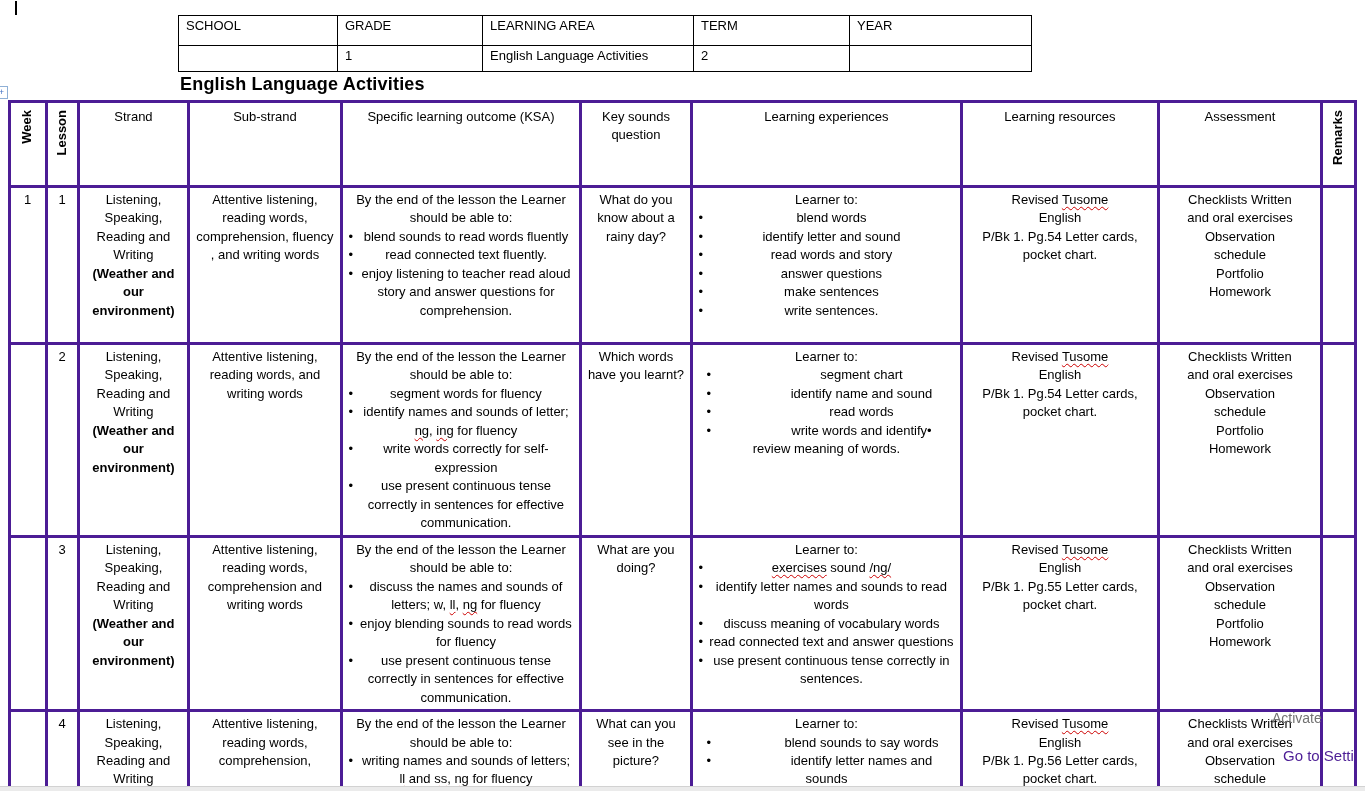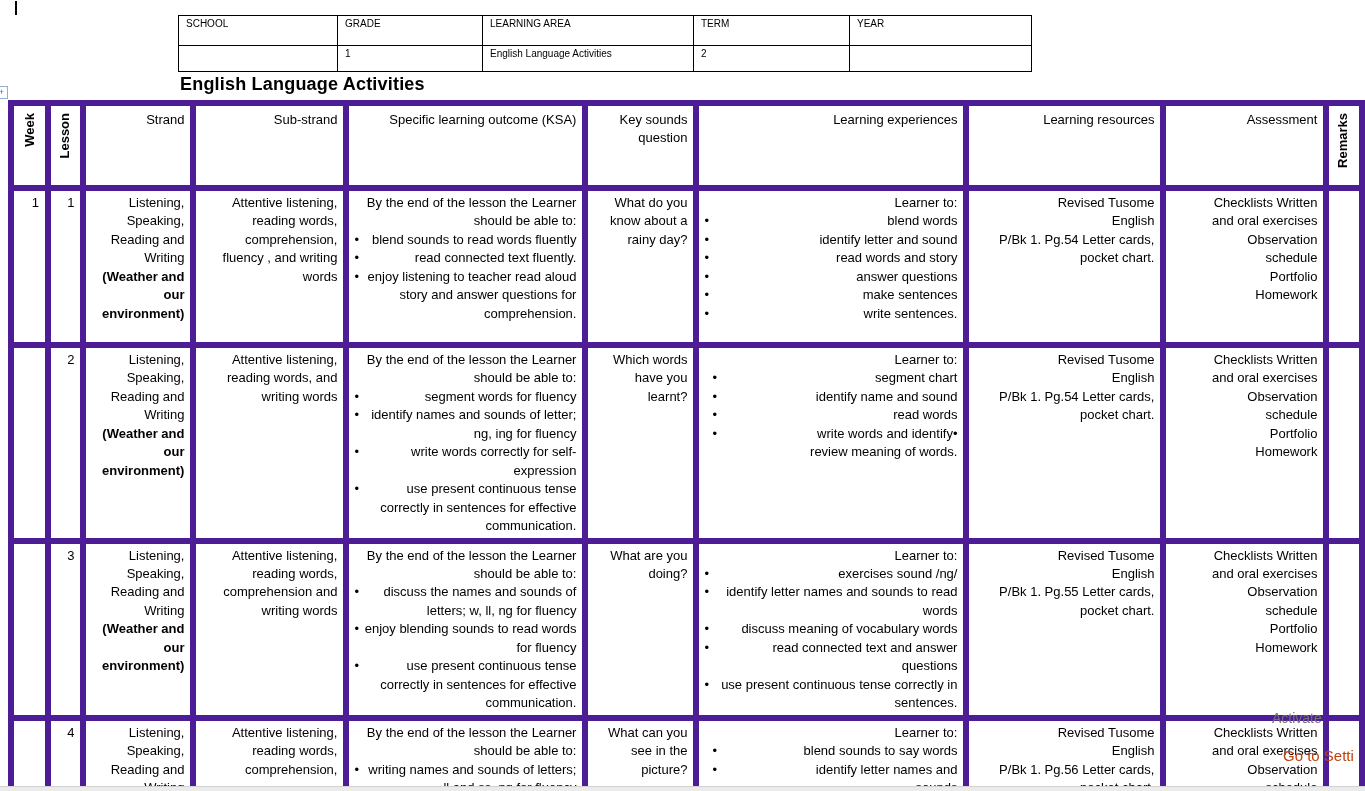--- a/index.html
+++ b/index.html
@@ -5,45 +5,45 @@
   html,body{margin:0;padding:0;background:#fff;}
   .page{position:relative;width:1365px;height:791px;overflow:hidden;background:#fff;
         font-family:"Liberation Sans",sans-serif;color:#000;}
   
   .caret{position:absolute;left:15px;top:1px;width:2px;height:14px;background:#000;}
   
   .handle{position:absolute;left:-5px;top:86px;width:11px;height:11px;border:1px solid #8fb0d6;
           color:#4472c4;font-size:9px;line-height:10px;text-align:center;background:#fff;}
   
   .meta{position:absolute;left:178px;top:15px;border-collapse:collapse;table-layout:fixed;}
-  .meta td{border:1.5px solid #000;font-size:10px;padding:2px 7px;vertical-align:top;
+  .meta td{border:1.5px solid #000;font-size:13px;padding:2px 7px;vertical-align:top;
            white-space:nowrap;overflow:hidden;}
   
   .title{position:absolute;left:180px;top:74px;font-size:18px;font-weight:bold;letter-spacing:.2px;}
   
   .main{position:absolute;left:8px;top:100px;border-collapse:collapse;table-layout:fixed;}
-  .main th,.main td{border:6px solid #4c1d95;vertical-align:top;text-align:right;
+  .main th,.main td{border:3px solid #4c1d95;vertical-align:top;text-align:center;
                     font-size:13px;font-weight:normal;padding:3px 6px 2px 5px;line-height:1.42;
                     overflow:hidden;}
   .main th{padding-top:5px;}
   .vert{text-align:center;}
   .vert .vtext{display:inline-block;writing-mode:vertical-rl;transform:rotate(180deg);
                font-weight:bold;margin-top:2px;}
   .num{text-align:center;}
   .blk{margin:0;}
   .b1{position:relative;padding-left:10px;}
   .b1::before{content:"\2022";position:absolute;left:0;}
   .b2{position:relative;padding-left:70px;}
   .b2::before{content:"\2022";position:absolute;left:8px;}
   .bold{font-weight:bold;}
-  .sq{text-decoration-style:wavy;text-decoration-color:#cc0000;
+  .sq{text-decoration:underline;text-decoration-style:wavy;text-decoration-color:#cc0000;
       text-decoration-thickness:1px;text-underline-offset:2px;}
   
   .wm1{position:absolute;left:1272px;top:710px;font-size:14px;color:#737373;}
-  .wm2{position:absolute;left:1283px;top:747px;font-size:15px;color:#c2410c;}
+  .wm2{position:absolute;left:1283px;top:747px;font-size:15px;color:#4c1d95;}
   
   .bottombar{position:absolute;left:0;top:786px;width:1365px;height:5px;background:#ebebeb;
              border-top:1px solid #d2d2d2;}
 </style>
 </head>
 <body>
 
 <div class="page">
 
   <div class="caret"></div>

